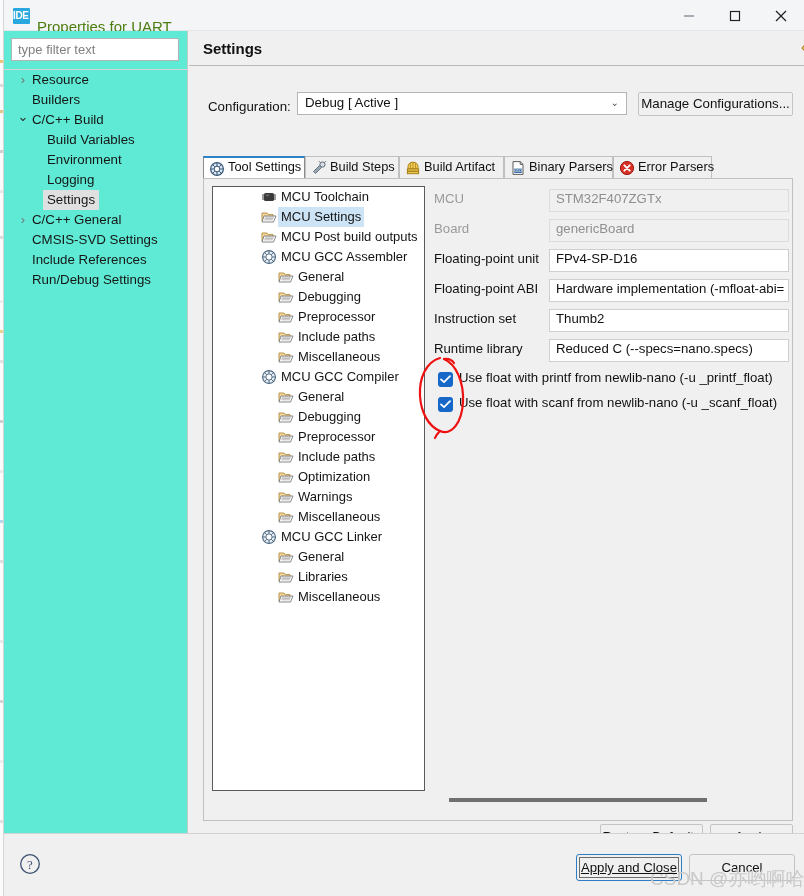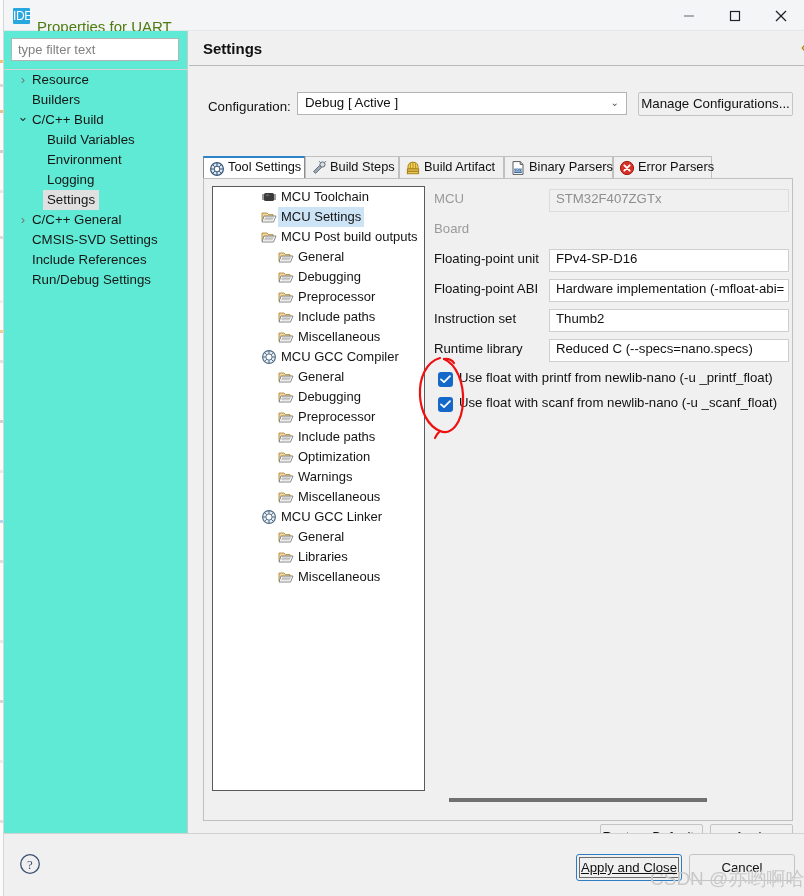--- a/index.html
+++ b/index.html
@@ -35,21 +35,21 @@
 
   
   .titlebar {
     position: absolute; left: 0; top: 0; width: 801px; height: 31px;
     background: #f3f5f7;
     border-bottom: 1px solid #e4e6e8;
   }
   .title-icon {
     position: absolute; left: 9px; top: 8px; width: 17px; height: 16px;
     background: #29a8e0; border-radius: 1px;
-    color: #ffffff; font-size: 12px; font-weight: normal;
+    color: #ffffff; font-size: 10px; font-weight: bold;
     line-height: 16px; text-align: left; letter-spacing: -0.4px;
     font-family: "Liberation Sans", sans-serif;
   }
   .title-text {
     position: absolute; left: 33px; top: 18px;
     font-size: 15px; color: #4d7c0f;
     font-family: "Liberation Sans", sans-serif;
   }
   .win-btn {
     position: absolute; top: 0; width: 46px; height: 31px;
@@ -486,78 +486,28 @@
               <span class="tsi" style="left: 8px;"><svg width="16" height="16" viewBox="0 0 16 16">
                   <path d="M1 4 H6 L7.5 5.6 H12 V12 H1 Z" fill="#f3d79a" stroke="#b08b3c" stroke-width="0.9"></path>
                   <path d="M3 7 H15 L12.5 13 H1 Z" fill="#ffffff" stroke="#7a7a7a" stroke-width="0.9"></path>
                   <path d="M4 8 H13" stroke="#9a9a9a" stroke-width="0.7"></path>
                   <path d="M3.6 9.4 H12.4" stroke="#9a9a9a" stroke-width="0.7"></path>
                   <path d="M3.2 10.8 H11.8" stroke="#9a9a9a" stroke-width="0.7"></path>
                 </svg></span>
               <span class="tsl" style="left: 28px;">MCU Post build outputs</span>
             </div>
             <div class="ts-node">
-              <span class="tsi" style="left: 25px;"><svg width="16" height="16" viewBox="0 0 16 16">
-                  <path d="M1 4 H6 L7.5 5.6 H12 V12 H1 Z" fill="#f3d79a" stroke="#b08b3c" stroke-width="0.9"></path>
-                  <path d="M3 7 H15 L12.5 13 H1 Z" fill="#ffffff" stroke="#7a7a7a" stroke-width="0.9"></path>
-                  <path d="M4 8 H13" stroke="#9a9a9a" stroke-width="0.7"></path>
-                  <path d="M3.6 9.4 H12.4" stroke="#9a9a9a" stroke-width="0.7"></path>
-                  <path d="M3.2 10.8 H11.8" stroke="#9a9a9a" stroke-width="0.7"></path>
-                </svg></span>
-              <span class="tsl" style="left: 45px;">General</span>
-            </div>
-            <div class="ts-node">
-              <span class="tsi" style="left: 25px;"><svg width="16" height="16" viewBox="0 0 16 16">
-                  <path d="M1 4 H6 L7.5 5.6 H12 V12 H1 Z" fill="#f3d79a" stroke="#b08b3c" stroke-width="0.9"></path>
-                  <path d="M3 7 H15 L12.5 13 H1 Z" fill="#ffffff" stroke="#7a7a7a" stroke-width="0.9"></path>
-                  <path d="M4 8 H13" stroke="#9a9a9a" stroke-width="0.7"></path>
-                  <path d="M3.6 9.4 H12.4" stroke="#9a9a9a" stroke-width="0.7"></path>
-                  <path d="M3.2 10.8 H11.8" stroke="#9a9a9a" stroke-width="0.7"></path>
-                </svg></span>
-              <span class="tsl" style="left: 45px;">Debugging</span>
-            </div>
-            <div class="ts-node">
-              <span class="tsi" style="left: 25px;"><svg width="16" height="16" viewBox="0 0 16 16">
-                  <path d="M1 4 H6 L7.5 5.6 H12 V12 H1 Z" fill="#f3d79a" stroke="#b08b3c" stroke-width="0.9"></path>
-                  <path d="M3 7 H15 L12.5 13 H1 Z" fill="#ffffff" stroke="#7a7a7a" stroke-width="0.9"></path>
-                  <path d="M4 8 H13" stroke="#9a9a9a" stroke-width="0.7"></path>
-                  <path d="M3.6 9.4 H12.4" stroke="#9a9a9a" stroke-width="0.7"></path>
-                  <path d="M3.2 10.8 H11.8" stroke="#9a9a9a" stroke-width="0.7"></path>
-                </svg></span>
-              <span class="tsl" style="left: 45px;">Preprocessor</span>
-            </div>
-            <div class="ts-node">
-              <span class="tsi" style="left: 25px;"><svg width="16" height="16" viewBox="0 0 16 16">
-                  <path d="M1 4 H6 L7.5 5.6 H12 V12 H1 Z" fill="#f3d79a" stroke="#b08b3c" stroke-width="0.9"></path>
-                  <path d="M3 7 H15 L12.5 13 H1 Z" fill="#ffffff" stroke="#7a7a7a" stroke-width="0.9"></path>
-                  <path d="M4 8 H13" stroke="#9a9a9a" stroke-width="0.7"></path>
-                  <path d="M3.6 9.4 H12.4" stroke="#9a9a9a" stroke-width="0.7"></path>
-                  <path d="M3.2 10.8 H11.8" stroke="#9a9a9a" stroke-width="0.7"></path>
-                </svg></span>
-              <span class="tsl" style="left: 45px;">Include paths</span>
-            </div>
-            <div class="ts-node">
-              <span class="tsi" style="left: 25px;"><svg width="16" height="16" viewBox="0 0 16 16">
-                  <path d="M1 4 H6 L7.5 5.6 H12 V12 H1 Z" fill="#f3d79a" stroke="#b08b3c" stroke-width="0.9"></path>
-                  <path d="M3 7 H15 L12.5 13 H1 Z" fill="#ffffff" stroke="#7a7a7a" stroke-width="0.9"></path>
-                  <path d="M4 8 H13" stroke="#9a9a9a" stroke-width="0.7"></path>
-                  <path d="M3.6 9.4 H12.4" stroke="#9a9a9a" stroke-width="0.7"></path>
-                  <path d="M3.2 10.8 H11.8" stroke="#9a9a9a" stroke-width="0.7"></path>
-                </svg></span>
-              <span class="tsl" style="left: 45px;">Miscellaneous</span>
-            </div>
-            <div class="ts-node">
               <span class="tsc" style="left: 10px; font-size: 13px; line-height: 14px;">⌄</span>
               <span class="tsi" style="left: 8px;"><svg width="16" height="16" viewBox="0 0 16 16">
                   <circle cx="8" cy="8" r="6.4" fill="#e8eef4" stroke="#4e6a86" stroke-width="1.1"></circle>
                   <circle cx="8" cy="8" r="3.1" fill="#ffffff" stroke="#4e6a86" stroke-width="0.9"></circle>
                   <path d="M8 1.6 L8 4.9 M8 11.1 L8 14.4 M1.6 8 L4.9 8 M11.1 8 L14.4 8" stroke="#4e6a86" stroke-width="1"></path>
                   <path d="M3.5 3.5 L5.8 5.8 M10.2 10.2 L12.5 12.5 M12.5 3.5 L10.2 5.8 M5.8 10.2 L3.5 12.5" stroke="#4e6a86" stroke-width="0.9"></path>
                 </svg></span>
-              <span class="tsl" style="left: 28px;">MCU GCC Compiler</span>
+              <span class="tsl" style="left: 28px;">MCU GCC Assembler</span>
             </div>
             <div class="ts-node">
               <span class="tsi" style="left: 25px;"><svg width="16" height="16" viewBox="0 0 16 16">
                   <path d="M1 4 H6 L7.5 5.6 H12 V12 H1 Z" fill="#f3d79a" stroke="#b08b3c" stroke-width="0.9"></path>
                   <path d="M3 7 H15 L12.5 13 H1 Z" fill="#ffffff" stroke="#7a7a7a" stroke-width="0.9"></path>
                   <path d="M4 8 H13" stroke="#9a9a9a" stroke-width="0.7"></path>
                   <path d="M3.6 9.4 H12.4" stroke="#9a9a9a" stroke-width="0.7"></path>
                   <path d="M3.2 10.8 H11.8" stroke="#9a9a9a" stroke-width="0.7"></path>
                 </svg></span>
               <span class="tsl" style="left: 45px;">General</span>
@@ -584,59 +534,119 @@
             </div>
             <div class="ts-node">
               <span class="tsi" style="left: 25px;"><svg width="16" height="16" viewBox="0 0 16 16">
                   <path d="M1 4 H6 L7.5 5.6 H12 V12 H1 Z" fill="#f3d79a" stroke="#b08b3c" stroke-width="0.9"></path>
                   <path d="M3 7 H15 L12.5 13 H1 Z" fill="#ffffff" stroke="#7a7a7a" stroke-width="0.9"></path>
                   <path d="M4 8 H13" stroke="#9a9a9a" stroke-width="0.7"></path>
                   <path d="M3.6 9.4 H12.4" stroke="#9a9a9a" stroke-width="0.7"></path>
                   <path d="M3.2 10.8 H11.8" stroke="#9a9a9a" stroke-width="0.7"></path>
                 </svg></span>
               <span class="tsl" style="left: 45px;">Include paths</span>
-            </div>
-            <div class="ts-node">
-              <span class="tsi" style="left: 25px;"><svg width="16" height="16" viewBox="0 0 16 16">
-                  <path d="M1 4 H6 L7.5 5.6 H12 V12 H1 Z" fill="#f3d79a" stroke="#b08b3c" stroke-width="0.9"></path>
-                  <path d="M3 7 H15 L12.5 13 H1 Z" fill="#ffffff" stroke="#7a7a7a" stroke-width="0.9"></path>
-                  <path d="M4 8 H13" stroke="#9a9a9a" stroke-width="0.7"></path>
-                  <path d="M3.6 9.4 H12.4" stroke="#9a9a9a" stroke-width="0.7"></path>
-                  <path d="M3.2 10.8 H11.8" stroke="#9a9a9a" stroke-width="0.7"></path>
-                </svg></span>
-              <span class="tsl" style="left: 45px;">Optimization</span>
-            </div>
-            <div class="ts-node">
-              <span class="tsi" style="left: 25px;"><svg width="16" height="16" viewBox="0 0 16 16">
-                  <path d="M1 4 H6 L7.5 5.6 H12 V12 H1 Z" fill="#f3d79a" stroke="#b08b3c" stroke-width="0.9"></path>
-                  <path d="M3 7 H15 L12.5 13 H1 Z" fill="#ffffff" stroke="#7a7a7a" stroke-width="0.9"></path>
-                  <path d="M4 8 H13" stroke="#9a9a9a" stroke-width="0.7"></path>
-                  <path d="M3.6 9.4 H12.4" stroke="#9a9a9a" stroke-width="0.7"></path>
-                  <path d="M3.2 10.8 H11.8" stroke="#9a9a9a" stroke-width="0.7"></path>
-                </svg></span>
-              <span class="tsl" style="left: 45px;">Warnings</span>
             </div>
             <div class="ts-node">
               <span class="tsi" style="left: 25px;"><svg width="16" height="16" viewBox="0 0 16 16">
                   <path d="M1 4 H6 L7.5 5.6 H12 V12 H1 Z" fill="#f3d79a" stroke="#b08b3c" stroke-width="0.9"></path>
                   <path d="M3 7 H15 L12.5 13 H1 Z" fill="#ffffff" stroke="#7a7a7a" stroke-width="0.9"></path>
                   <path d="M4 8 H13" stroke="#9a9a9a" stroke-width="0.7"></path>
                   <path d="M3.6 9.4 H12.4" stroke="#9a9a9a" stroke-width="0.7"></path>
                   <path d="M3.2 10.8 H11.8" stroke="#9a9a9a" stroke-width="0.7"></path>
                 </svg></span>
               <span class="tsl" style="left: 45px;">Miscellaneous</span>
             </div>
             <div class="ts-node">
               <span class="tsc" style="left: 10px; font-size: 13px; line-height: 14px;">⌄</span>
               <span class="tsi" style="left: 8px;"><svg width="16" height="16" viewBox="0 0 16 16">
                   <circle cx="8" cy="8" r="6.4" fill="#e8eef4" stroke="#4e6a86" stroke-width="1.1"></circle>
                   <circle cx="8" cy="8" r="3.1" fill="#ffffff" stroke="#4e6a86" stroke-width="0.9"></circle>
                   <path d="M8 1.6 L8 4.9 M8 11.1 L8 14.4 M1.6 8 L4.9 8 M11.1 8 L14.4 8" stroke="#4e6a86" stroke-width="1"></path>
                   <path d="M3.5 3.5 L5.8 5.8 M10.2 10.2 L12.5 12.5 M12.5 3.5 L10.2 5.8 M5.8 10.2 L3.5 12.5" stroke="#4e6a86" stroke-width="0.9"></path>
                 </svg></span>
+              <span class="tsl" style="left: 28px;">MCU GCC Compiler</span>
+            </div>
+            <div class="ts-node">
+              <span class="tsi" style="left: 25px;"><svg width="16" height="16" viewBox="0 0 16 16">
+                  <path d="M1 4 H6 L7.5 5.6 H12 V12 H1 Z" fill="#f3d79a" stroke="#b08b3c" stroke-width="0.9"></path>
+                  <path d="M3 7 H15 L12.5 13 H1 Z" fill="#ffffff" stroke="#7a7a7a" stroke-width="0.9"></path>
+                  <path d="M4 8 H13" stroke="#9a9a9a" stroke-width="0.7"></path>
+                  <path d="M3.6 9.4 H12.4" stroke="#9a9a9a" stroke-width="0.7"></path>
+                  <path d="M3.2 10.8 H11.8" stroke="#9a9a9a" stroke-width="0.7"></path>
+                </svg></span>
+              <span class="tsl" style="left: 45px;">General</span>
+            </div>
+            <div class="ts-node">
+              <span class="tsi" style="left: 25px;"><svg width="16" height="16" viewBox="0 0 16 16">
+                  <path d="M1 4 H6 L7.5 5.6 H12 V12 H1 Z" fill="#f3d79a" stroke="#b08b3c" stroke-width="0.9"></path>
+                  <path d="M3 7 H15 L12.5 13 H1 Z" fill="#ffffff" stroke="#7a7a7a" stroke-width="0.9"></path>
+                  <path d="M4 8 H13" stroke="#9a9a9a" stroke-width="0.7"></path>
+                  <path d="M3.6 9.4 H12.4" stroke="#9a9a9a" stroke-width="0.7"></path>
+                  <path d="M3.2 10.8 H11.8" stroke="#9a9a9a" stroke-width="0.7"></path>
+                </svg></span>
+              <span class="tsl" style="left: 45px;">Debugging</span>
+            </div>
+            <div class="ts-node">
+              <span class="tsi" style="left: 25px;"><svg width="16" height="16" viewBox="0 0 16 16">
+                  <path d="M1 4 H6 L7.5 5.6 H12 V12 H1 Z" fill="#f3d79a" stroke="#b08b3c" stroke-width="0.9"></path>
+                  <path d="M3 7 H15 L12.5 13 H1 Z" fill="#ffffff" stroke="#7a7a7a" stroke-width="0.9"></path>
+                  <path d="M4 8 H13" stroke="#9a9a9a" stroke-width="0.7"></path>
+                  <path d="M3.6 9.4 H12.4" stroke="#9a9a9a" stroke-width="0.7"></path>
+                  <path d="M3.2 10.8 H11.8" stroke="#9a9a9a" stroke-width="0.7"></path>
+                </svg></span>
+              <span class="tsl" style="left: 45px;">Preprocessor</span>
+            </div>
+            <div class="ts-node">
+              <span class="tsi" style="left: 25px;"><svg width="16" height="16" viewBox="0 0 16 16">
+                  <path d="M1 4 H6 L7.5 5.6 H12 V12 H1 Z" fill="#f3d79a" stroke="#b08b3c" stroke-width="0.9"></path>
+                  <path d="M3 7 H15 L12.5 13 H1 Z" fill="#ffffff" stroke="#7a7a7a" stroke-width="0.9"></path>
+                  <path d="M4 8 H13" stroke="#9a9a9a" stroke-width="0.7"></path>
+                  <path d="M3.6 9.4 H12.4" stroke="#9a9a9a" stroke-width="0.7"></path>
+                  <path d="M3.2 10.8 H11.8" stroke="#9a9a9a" stroke-width="0.7"></path>
+                </svg></span>
+              <span class="tsl" style="left: 45px;">Include paths</span>
+            </div>
+            <div class="ts-node">
+              <span class="tsi" style="left: 25px;"><svg width="16" height="16" viewBox="0 0 16 16">
+                  <path d="M1 4 H6 L7.5 5.6 H12 V12 H1 Z" fill="#f3d79a" stroke="#b08b3c" stroke-width="0.9"></path>
+                  <path d="M3 7 H15 L12.5 13 H1 Z" fill="#ffffff" stroke="#7a7a7a" stroke-width="0.9"></path>
+                  <path d="M4 8 H13" stroke="#9a9a9a" stroke-width="0.7"></path>
+                  <path d="M3.6 9.4 H12.4" stroke="#9a9a9a" stroke-width="0.7"></path>
+                  <path d="M3.2 10.8 H11.8" stroke="#9a9a9a" stroke-width="0.7"></path>
+                </svg></span>
+              <span class="tsl" style="left: 45px;">Optimization</span>
+            </div>
+            <div class="ts-node">
+              <span class="tsi" style="left: 25px;"><svg width="16" height="16" viewBox="0 0 16 16">
+                  <path d="M1 4 H6 L7.5 5.6 H12 V12 H1 Z" fill="#f3d79a" stroke="#b08b3c" stroke-width="0.9"></path>
+                  <path d="M3 7 H15 L12.5 13 H1 Z" fill="#ffffff" stroke="#7a7a7a" stroke-width="0.9"></path>
+                  <path d="M4 8 H13" stroke="#9a9a9a" stroke-width="0.7"></path>
+                  <path d="M3.6 9.4 H12.4" stroke="#9a9a9a" stroke-width="0.7"></path>
+                  <path d="M3.2 10.8 H11.8" stroke="#9a9a9a" stroke-width="0.7"></path>
+                </svg></span>
+              <span class="tsl" style="left: 45px;">Warnings</span>
+            </div>
+            <div class="ts-node">
+              <span class="tsi" style="left: 25px;"><svg width="16" height="16" viewBox="0 0 16 16">
+                  <path d="M1 4 H6 L7.5 5.6 H12 V12 H1 Z" fill="#f3d79a" stroke="#b08b3c" stroke-width="0.9"></path>
+                  <path d="M3 7 H15 L12.5 13 H1 Z" fill="#ffffff" stroke="#7a7a7a" stroke-width="0.9"></path>
+                  <path d="M4 8 H13" stroke="#9a9a9a" stroke-width="0.7"></path>
+                  <path d="M3.6 9.4 H12.4" stroke="#9a9a9a" stroke-width="0.7"></path>
+                  <path d="M3.2 10.8 H11.8" stroke="#9a9a9a" stroke-width="0.7"></path>
+                </svg></span>
+              <span class="tsl" style="left: 45px;">Miscellaneous</span>
+            </div>
+            <div class="ts-node">
+              <span class="tsc" style="left: 10px; font-size: 13px; line-height: 14px;">⌄</span>
+              <span class="tsi" style="left: 8px;"><svg width="16" height="16" viewBox="0 0 16 16">
+                  <circle cx="8" cy="8" r="6.4" fill="#e8eef4" stroke="#4e6a86" stroke-width="1.1"></circle>
+                  <circle cx="8" cy="8" r="3.1" fill="#ffffff" stroke="#4e6a86" stroke-width="0.9"></circle>
+                  <path d="M8 1.6 L8 4.9 M8 11.1 L8 14.4 M1.6 8 L4.9 8 M11.1 8 L14.4 8" stroke="#4e6a86" stroke-width="1"></path>
+                  <path d="M3.5 3.5 L5.8 5.8 M10.2 10.2 L12.5 12.5 M12.5 3.5 L10.2 5.8 M5.8 10.2 L3.5 12.5" stroke="#4e6a86" stroke-width="0.9"></path>
+                </svg></span>
               <span class="tsl" style="left: 28px;">MCU GCC Linker</span>
             </div>
             <div class="ts-node">
               <span class="tsi" style="left: 25px;"><svg width="16" height="16" viewBox="0 0 16 16">
                   <path d="M1 4 H6 L7.5 5.6 H12 V12 H1 Z" fill="#f3d79a" stroke="#b08b3c" stroke-width="0.9"></path>
                   <path d="M3 7 H15 L12.5 13 H1 Z" fill="#ffffff" stroke="#7a7a7a" stroke-width="0.9"></path>
                   <path d="M4 8 H13" stroke="#9a9a9a" stroke-width="0.7"></path>
                   <path d="M3.6 9.4 H12.4" stroke="#9a9a9a" stroke-width="0.7"></path>
                   <path d="M3.2 10.8 H11.8" stroke="#9a9a9a" stroke-width="0.7"></path>
                 </svg></span>
@@ -666,20 +676,23 @@
 
         <div class="form" id="form-area">
             <div class="frow" style="top: 3px; width: 355px;">
               <span class="flab dis">MCU</span>
               <span class="ffield dis">
                 <span class="fv">STM32F407ZGTx</span>
               </span>
             </div>
             <div class="frow" style="top: 33px; width: 355px;">
               <span class="flab dis">Board</span>
+              <span class="ffield dis">
+                <span class="fv">genericBoard</span>
+              </span>
             </div>
             <div class="frow" style="top: 63px; width: 355px;">
               <span class="flab">Floating-point unit</span>
               <span class="ffield">
                 <span class="fv">FPv4-SP-D16</span>
               </span>
             </div>
             <div class="frow" style="top: 93px; width: 355px;">
               <span class="flab">Floating-point ABI</span>
               <span class="ffield">

